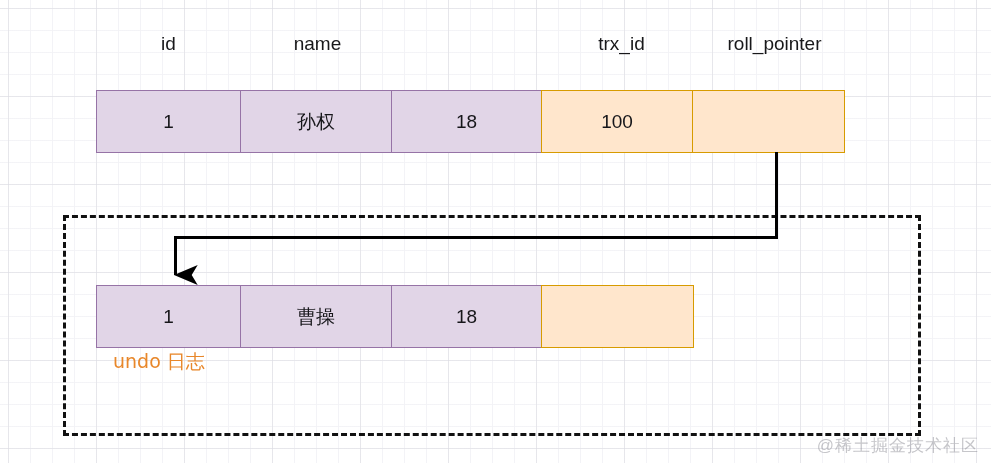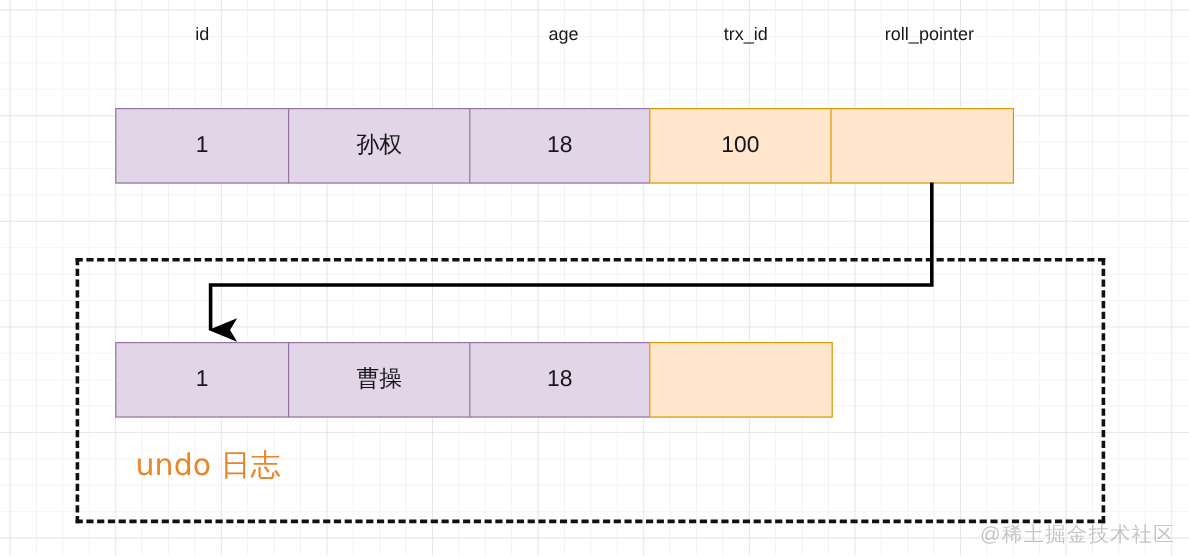--- a/index.html
+++ b/index.html
@@ -18,25 +18,25 @@
       linear-gradient(to bottom, rgba(220,220,226,0.55) 1px, transparent 1px),
       linear-gradient(to right, rgba(242,242,246,0.9) 1px, transparent 1px),
       linear-gradient(to bottom, rgba(242,242,246,0.9) 1px, transparent 1px);
     background-size: 88px 88px, 88px 88px, 22px 22px, 22px 22px;
     background-position: 8px 8px, 8px 8px, 8px 8px, 8px 8px;
   }
 
   
   .col-header {
     position: absolute;
-    top: 13px;
+    top: 28px;
     height: 32px;
     line-height: 32px;
     text-align: center;
-    font-size: 15px;
+    font-size: 19px;
     color: #18181a;
     white-space: nowrap;
   }
 
   
   .rec-table {
     position: absolute;
     display: flex;
     height: 63px;
   }
@@ -65,22 +65,22 @@
   
   #undo-box {
     position: absolute;
     left: 63px; top: 215px;
     width: 858px; height: 221px;
     border: 3px dashed #111111;
     background: transparent;
   }
   #undo-label {
     position: absolute;
-    left: 113px; top: 371px;
-    font-size: 25px;
+    left: 113px; top: 349px;
+    font-size: 19px;
     color: #e8872a;
     font-family: "DejaVu Sans", "Liberation Sans", sans-serif;
     white-space: nowrap;
   }
 
   
   #connector {
     position: absolute;
     left: 0; top: 0;
     width: 991px; height: 463px;
@@ -99,21 +99,21 @@
     letter-spacing: 1px;
     z-index: 8;
   }
 </style>
 </head>
 <body>
 
 <div id="canvas">
 
   <div class="col-header" style="left:96px; width:145px;">id</div>
-  <div class="col-header" style="left:394px; width:151px;">age</div>
+  <div class="col-header" style="left:241px; width:153px;">name</div>
   <div class="col-header" style="left:545px; width:153px;">trx_id</div>
   <div class="col-header" style="left:698px; width:153px;">roll_pointer</div>
 
   <div class="rec-table" style="left:96px; top:90px;">
     <div class="cell purple" style="width:145px;">1</div>
     <div class="cell purple cn" style="width:153px;">孙权</div>
     <div class="cell purple" style="width:151px;">18</div>
     <div class="cell orange" style="width:153px;text-align:center;">100</div>
     <div class="cell orange" style="width:153px;"></div>
   </div>

